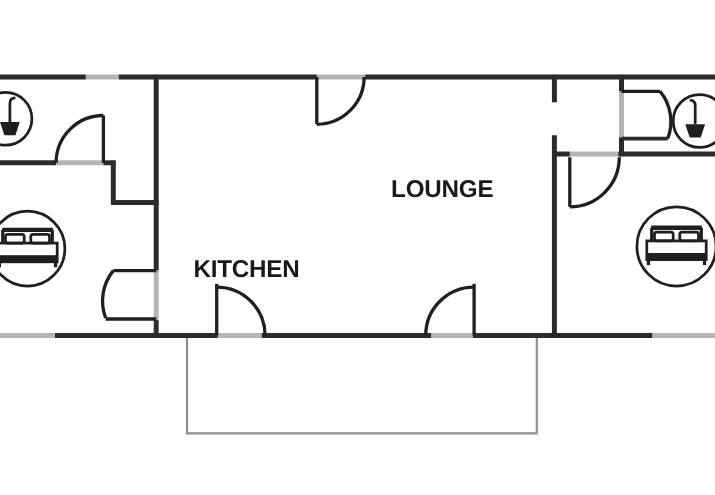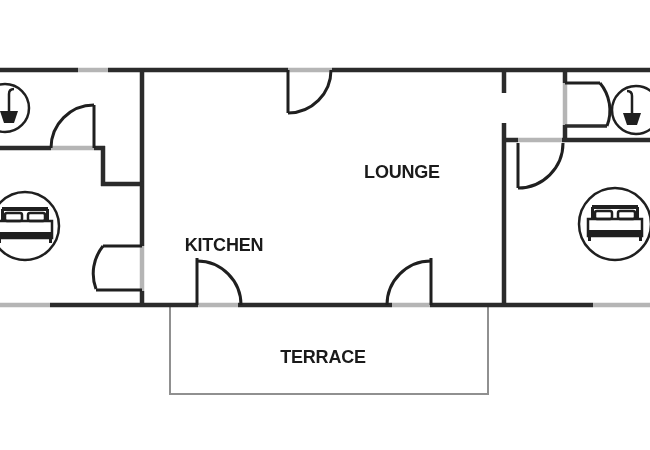--- a/index.html
+++ b/index.html
@@ -20,21 +20,21 @@
   .door      { stroke: var(--door, #1f1f1f); stroke-width: 3; fill: none; }
   .terrace-line { stroke: var(--terrace-outline, #909090); stroke-width: 2; fill: none; }
 
   .icon-circle { stroke: var(--door, #1f1f1f); stroke-width: 2.5; fill: #ffffff; }
   .icon-stroke { stroke: var(--door, #1f1f1f); fill: none; }
   .icon-fill   { fill: var(--door, #1f1f1f); stroke: none; }
 
   .room-label {
     position: absolute;
     transform: translate(-50%, -50%);
-    font-size: 18px;
+    font-size: 22px;
     font-weight: 700;
     letter-spacing: -0.2px;
     color: var(--text, #1a1a1a);
     white-space: nowrap;
     user-select: none;
   }
   .label-kitchen { left: 224px; top: 206px; margin-top: 39px; }
   .label-lounge  { left: 402px; top: 172px; }
   .label-terrace { left: 323px; top: 357px; }
 </style>
@@ -151,14 +151,13 @@
       <rect class="icon-stroke" stroke-width="2.5" x="3" y="-13" width="17" height="8" rx="2"></rect>
       <rect class="icon-stroke" stroke-width="2.5" x="-27" y="-5" width="54" height="17" fill="#fff"></rect>
       <rect class="icon-fill" x="-27" y="6" width="54" height="6"></rect>
       <line class="icon-stroke" stroke-width="3" x1="-25.5" y1="12" x2="-25.5" y2="17"></line>
       <line class="icon-stroke" stroke-width="3" x1="25.5" y1="12" x2="25.5" y2="17"></line>
     </g>
   </svg>
 
   <div class="room-label label-kitchen">KITCHEN</div>
   <div class="room-label label-lounge">LOUNGE</div>
-  <div class="room-label label-terrace">TERRACE</div>
 </div>
 
 </body></html>

